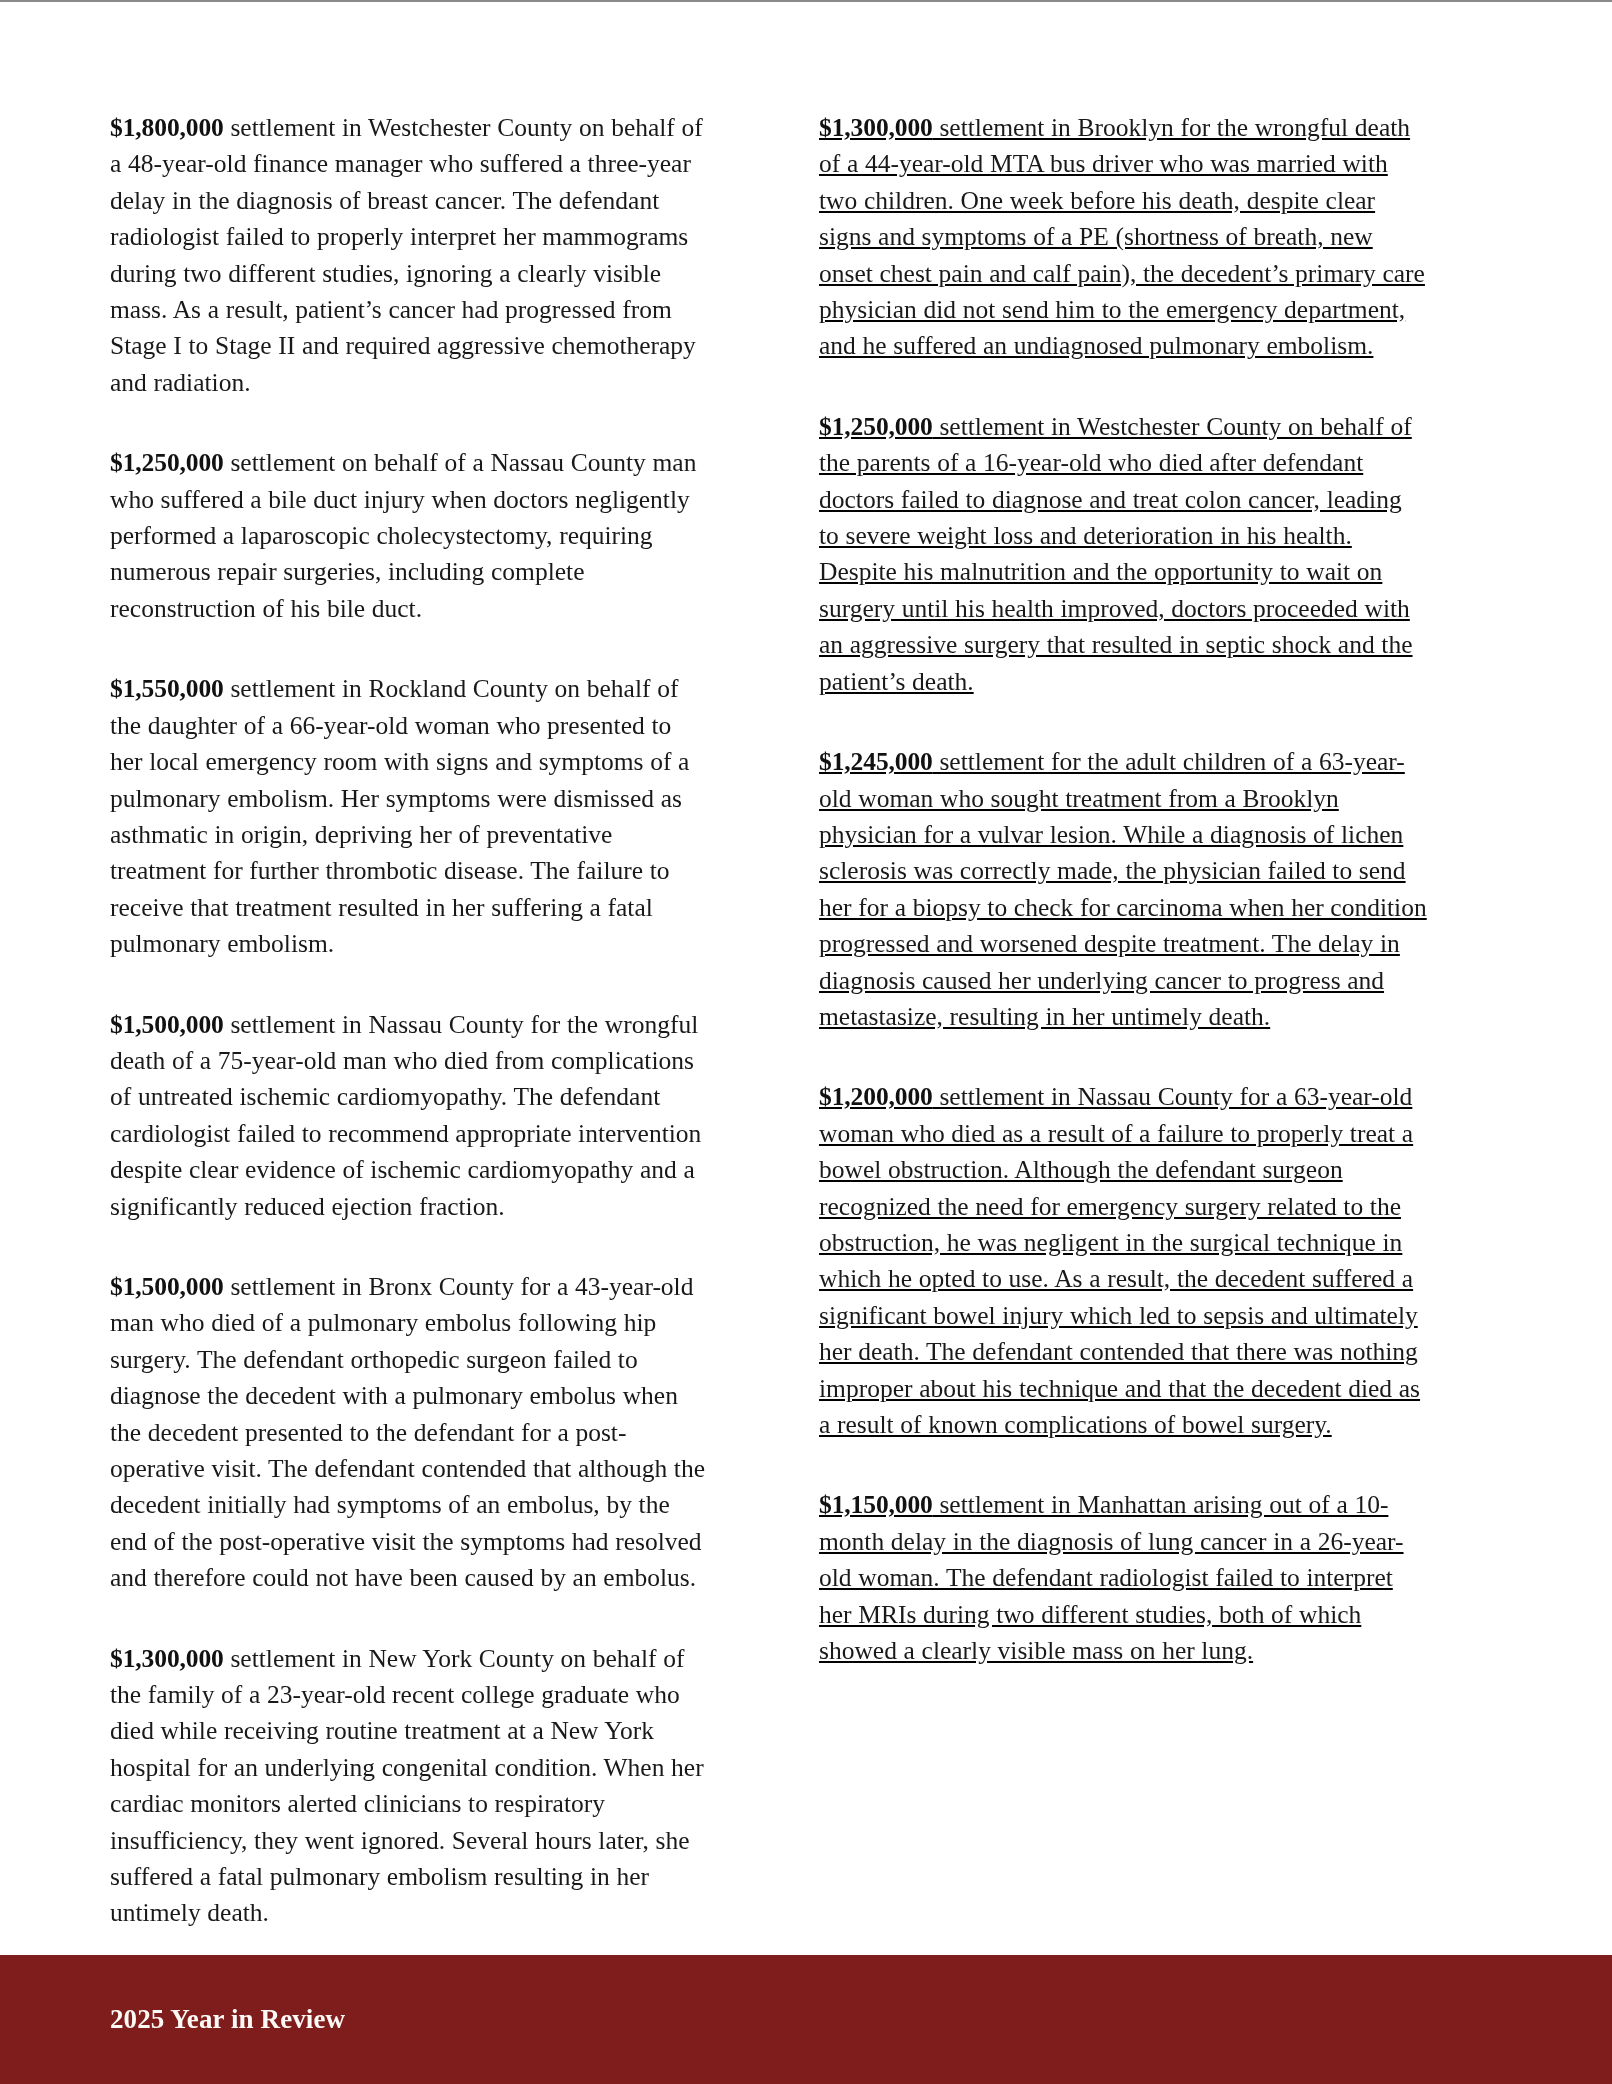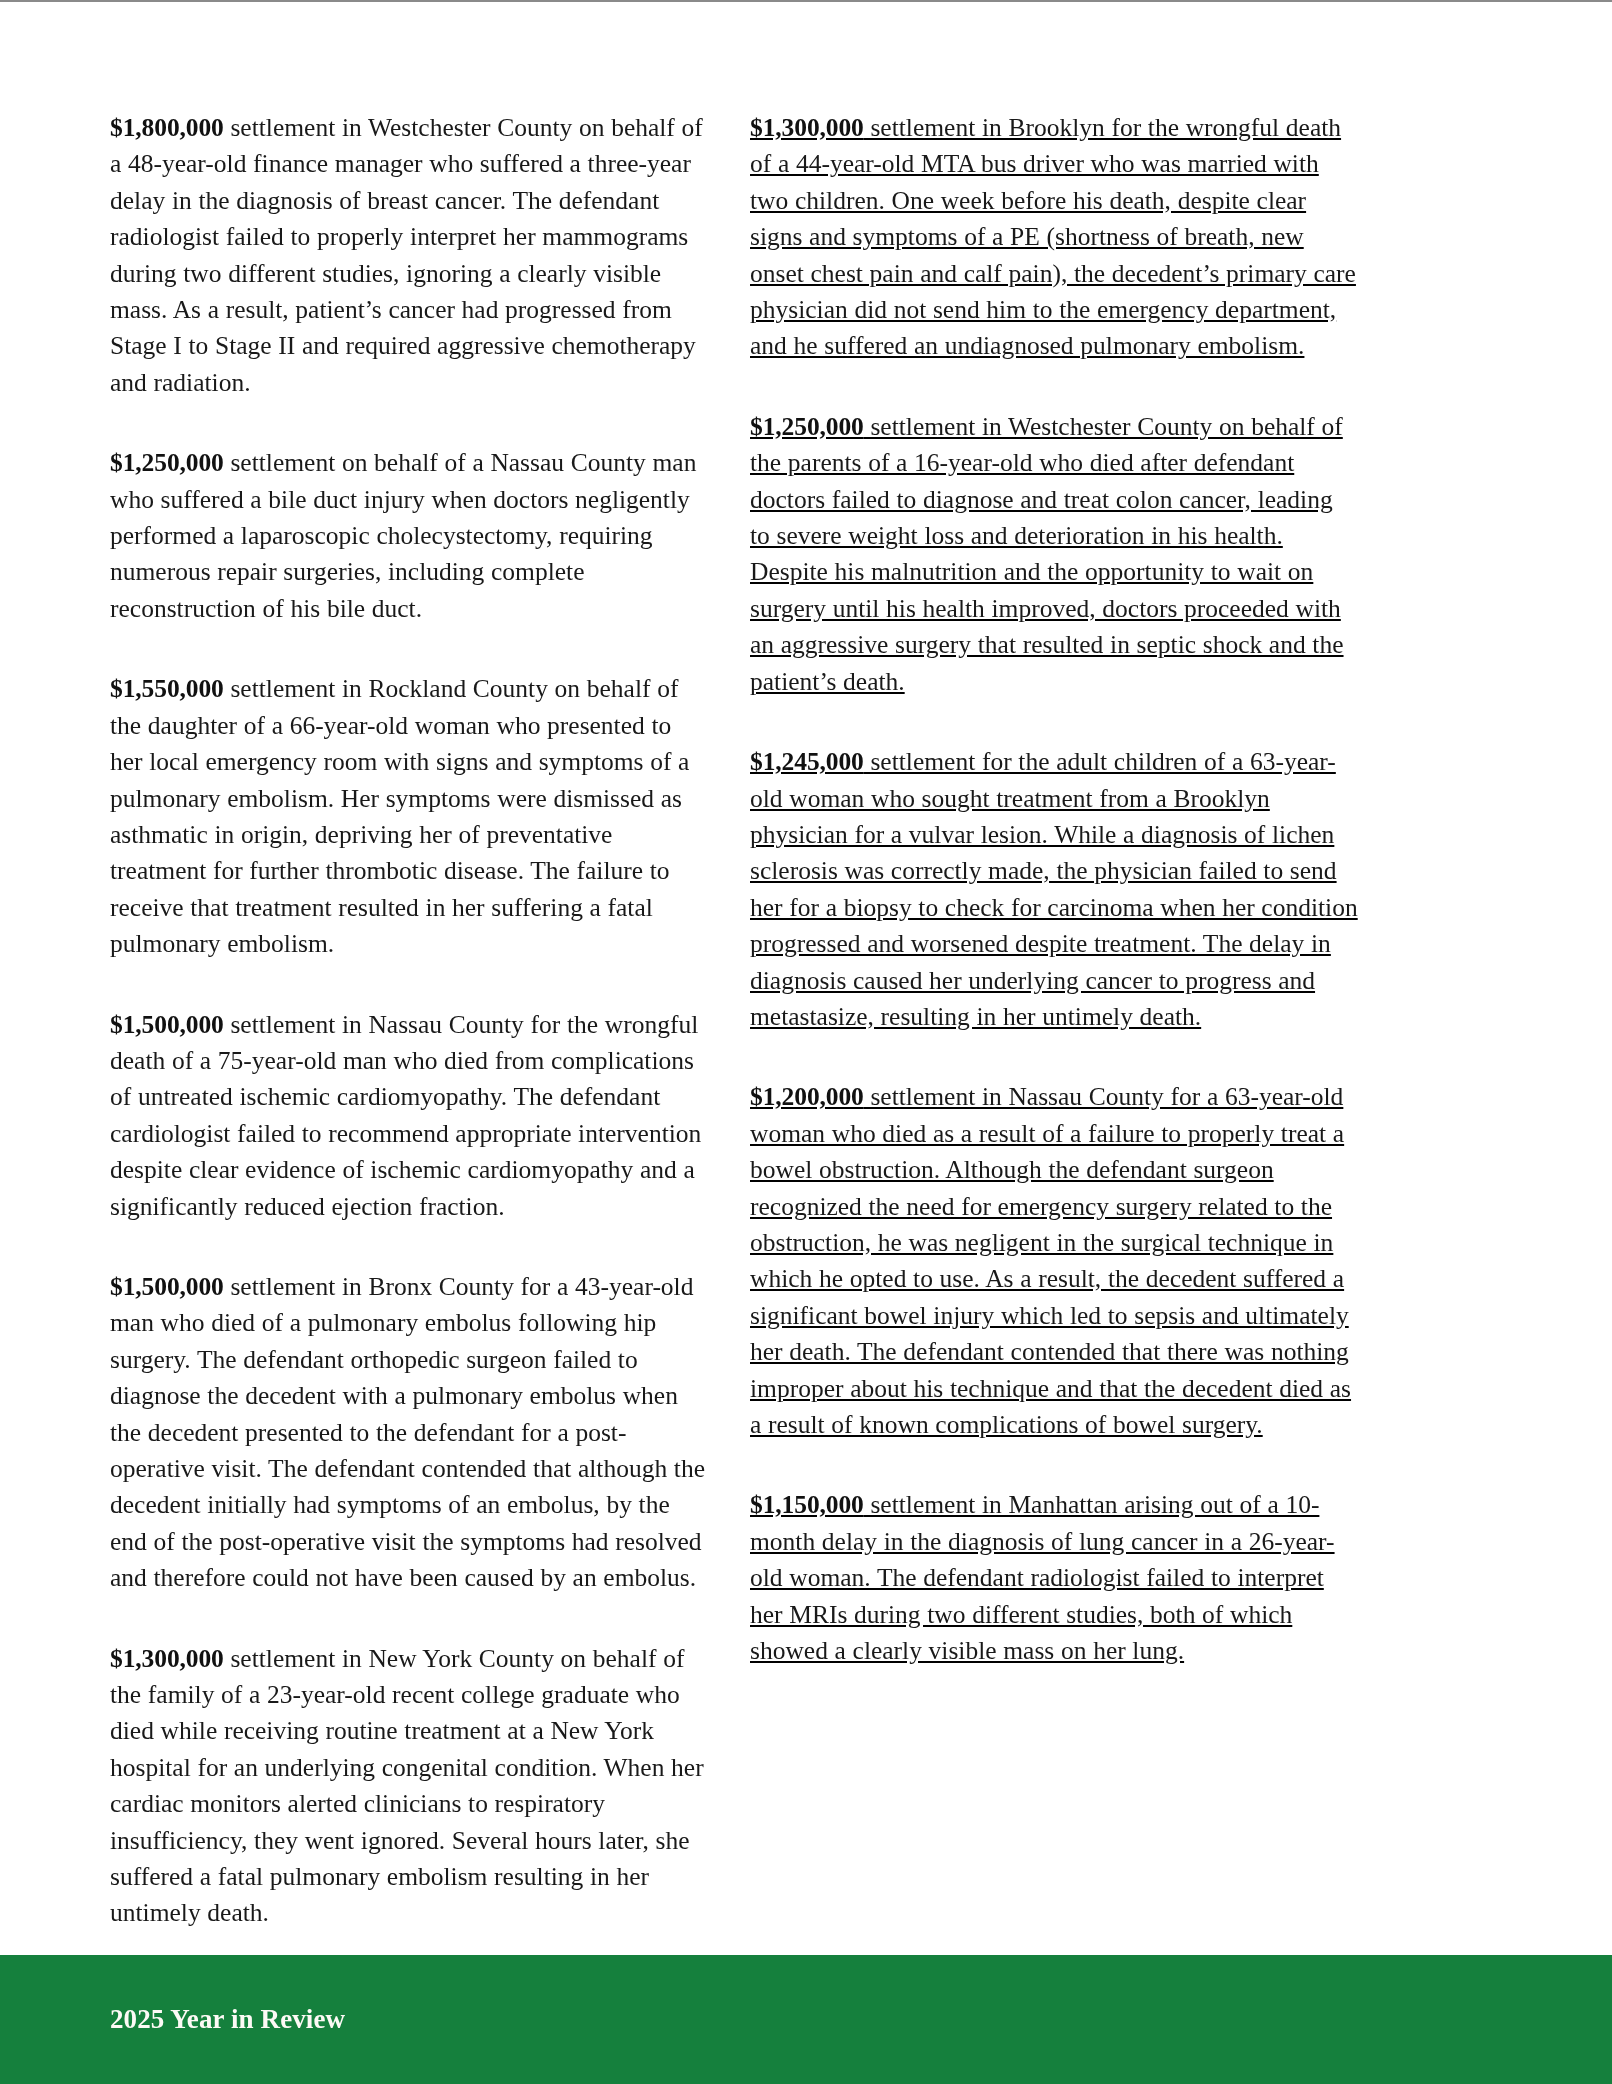--- a/index.html
+++ b/index.html
@@ -23,21 +23,21 @@
     box-sizing: border-box;
     display: flex;
     flex-direction: column;
   }
 
   .content-area {
     flex: 1 1 auto;
     padding: 108px 100px 0 110px;
     box-sizing: border-box;
     display: flex;
-    gap: 40px;
+    gap: 109px;
     align-items: flex-start;
   }
 
   .column {
     width: 600px;
     flex: 0 0 600px;
   }
   .column.right {
     width: 608px;
     flex: 0 0 608px;
@@ -62,21 +62,21 @@
 
   .amount {
     font-weight: bold;
     color: #111111;
     letter-spacing: -0.1px;
   }
 
   .footer-bar {
     flex: 0 0 auto;
     height: 129px;
-    background: #15803d;
+    background: #7f1d1d;
     display: flex;
     align-items: center;
     padding-left: 110px;
     box-sizing: border-box;
   }
 
   .footer-title {
     color: #fdfaf6;
     font-size: 27px;
     font-weight: bold;

